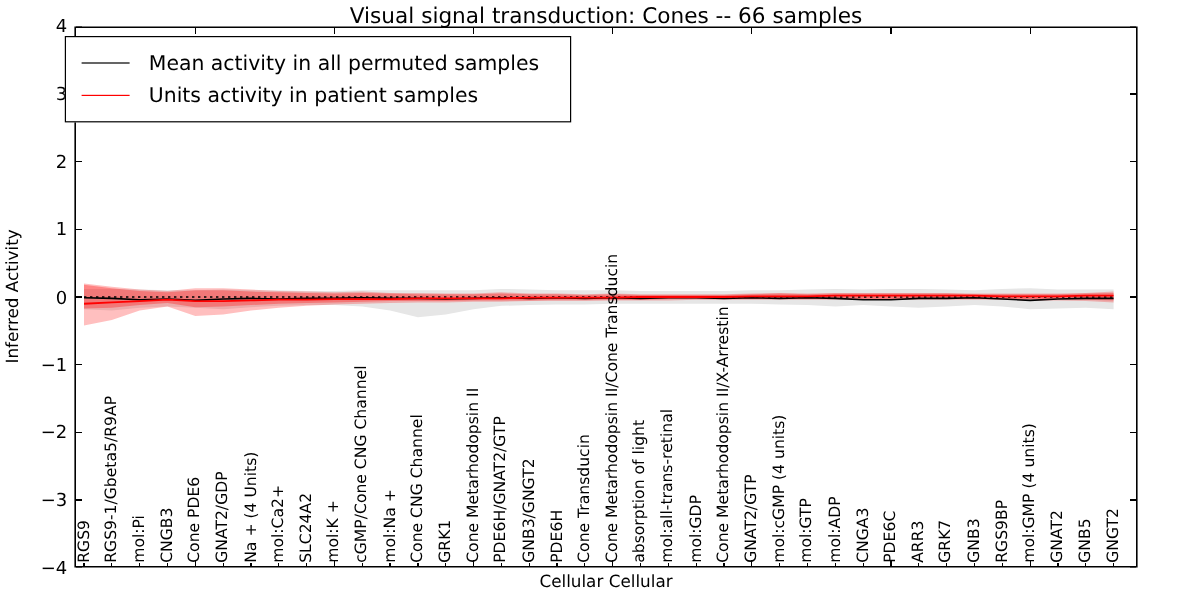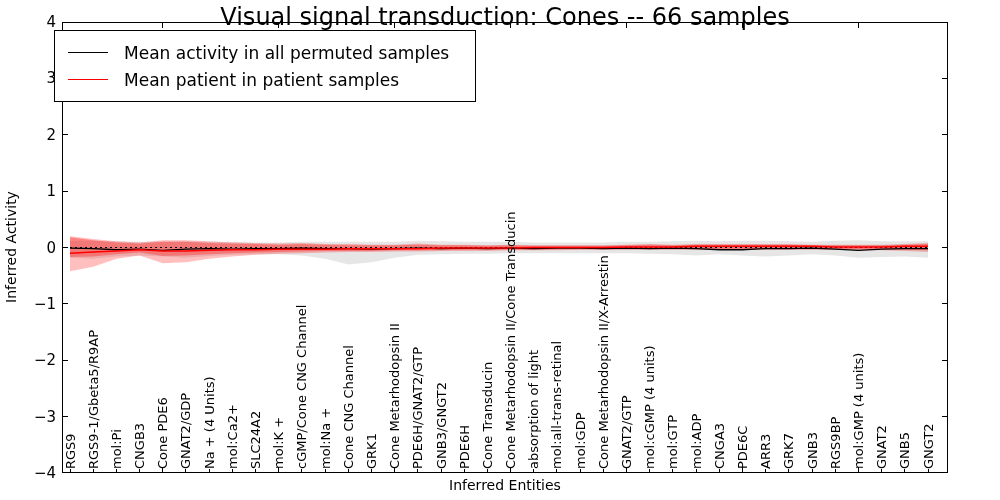--- a/index.html
+++ b/index.html
@@ -1,41 +1,41 @@
 <!DOCTYPE html>
 <html><head>
 <meta charset="utf-8">
 <style>
   html,body{margin:0;padding:0;}
   body{
     width:1000px;height:500px;background:#ffffff;position:relative;overflow:hidden;
     font-family:"DejaVu Sans","Liberation Sans",sans-serif;color:#000;
   }
-  .title{position:absolute;left:62px;top:3px;width:886px;text-align:center;font-size:24px;}
+  .title{position:absolute;left:62px;top:3px;width:886px;text-align:center;font-size:18px;}
   .xlabel{position:absolute;left:62px;top:477px;width:886px;text-align:center;font-size:14px;}
   .ylabel{position:absolute;left:-53px;top:238px;width:130px;height:18px;text-align:center;
           font-size:14px;transform:rotate(-90deg);}
   #plot-svg{position:absolute;left:62px;top:22px;}
   .ytick{position:absolute;left:18px;width:38px;text-align:right;font-size:15px;line-height:18px;}
   .xticklab{position:absolute;white-space:nowrap;font-size:13px;line-height:13px;
             transform-origin:0 0;transform:rotate(-90deg);}
   .legend{position:absolute;left:54px;top:30px;background:#ffffff;border:1.2px solid #000;
           padding:8px 26px 8px 13px;z-index:5;}
   .lrow{display:flex;align-items:center;height:27px;}
   .lline{display:inline-block;width:40px;height:0;border-top:1.6px solid #000;margin-right:16px;flex:none;}
   .ltext{font-size:17px;white-space:nowrap;}
 </style>
 </head>
 <body>
 
 <div>
   <div class="title">Visual signal transduction: Cones -- 66 samples</div>
 
   <div class="ylabel">Inferred Activity</div>
-  <div class="xlabel">Inferred Entities</div>
+  <div class="xlabel">Cellular Cellular</div>
 
   <svg id="plot-svg" width="886" height="451">
     <g id="g-bands">
         <polygon points="8,218.73499999999999 31.18918918918919,218.73499999999999 54.37837837837838,219.29875 77.56756756756756,219.86249999999998 100.75675675675676,219.86249999999998 123.94594594594595,219.29875 147.13513513513513,219.86249999999998 170.32432432432432,219.86249999999998 193.51351351351352,220.42625 216.7027027027027,220.42625 239.8918918918919,219.86249999999998 263.0810810810811,219.86249999999998 286.27027027027026,219.86249999999998 309.4594594594595,219.86249999999998 332.64864864864865,219.86249999999998 355.83783783783787,218.73499999999999 379.02702702702703,219.29875 402.2162162162162,219.86249999999998 425.4054054054054,219.86249999999998 448.5945945945946,219.86249999999998 471.7837837837838,220.42625 494.97297297297297,220.42625 518.1621621621622,220.42625 541.3513513513514,220.42625 564.5405405405405,219.86249999999998 587.7297297297297,219.86249999999998 610.918918918919,219.29875 634.1081081081081,218.73499999999999 657.2972972972973,219.29875 680.4864864864865,218.73499999999999 703.6756756756757,218.73499999999999 726.8648648648649,219.29875 750.0540540540541,219.86249999999998 773.2432432432432,218.73499999999999 796.4324324324324,218.17125000000001 819.6216216216217,219.29875 842.8108108108108,219.29875 866,219.29875 866,235.64749999999998 842.8108108108108,234.52 819.6216216216217,235.08375 796.4324324324324,235.64749999999998 773.2432432432432,233.39249999999998 750.0540540540541,232.26500000000001 726.8648648648649,233.39249999999998 703.6756756756757,234.52 680.4864864864865,233.39249999999998 657.2972972972973,232.26500000000001 634.1081081081081,233.39249999999998 610.918918918919,232.26500000000001 587.7297297297297,231.70125000000002 564.5405405405405,231.1375 541.3513513513514,231.1375 518.1621621621622,231.1375 494.97297297297297,231.1375 471.7837837837838,231.1375 448.5945945945946,231.1375 425.4054054054054,231.70125000000002 402.2162162162162,231.70125000000002 379.02702702702703,232.26500000000001 355.83783783783787,232.82874999999999 332.64864864864865,235.64749999999998 309.4594594594595,240.1575 286.27027027027026,242.4125 263.0810810810811,236.775 239.8918918918919,233.39249999999998 216.7027027027027,232.26500000000001 193.51351351351352,232.26500000000001 170.32432432432432,232.82874999999999 147.13513513513513,233.95625 123.94594594594595,235.64749999999998 100.75675675675676,234.52 77.56756756756756,233.39249999999998 54.37837837837838,234.52 31.18918918918919,236.775 8,235.64749999999998" fill="#e6e6e6" fill-opacity="1"></polygon>
         <polygon points="8,214.225 31.18918918918919,217.04375000000002 54.37837837837838,219.29875 77.56756756756756,220.42625 100.75675675675676,218.17125000000001 123.94594594594595,218.17125000000001 147.13513513513513,219.29875 170.32432432432432,220.42625 193.51351351351352,220.99 216.7027027027027,221.55375 239.8918918918919,220.99 263.0810810810811,222.1175 286.27027027027026,222.1175 309.4594594594595,222.68125 332.64864864864865,222.68125 355.83783783783787,221.55375 379.02702702702703,222.68125 402.2162162162162,222.68125 425.4054054054054,223.245 448.5945945945946,222.68125 471.7837837837838,223.245 494.97297297297297,223.245 518.1621621621622,223.245 541.3513513513514,223.245 564.5405405405405,222.68125 587.7297297297297,222.1175 610.918918918919,222.68125 634.1081081081081,222.1175 657.2972972972973,222.1175 680.4864864864865,222.1175 703.6756756756757,222.1175 726.8648648648649,222.1175 750.0540540540541,222.68125 773.2432432432432,222.68125 796.4324324324324,222.68125 819.6216216216217,222.68125 842.8108108108108,222.1175 866,220.99 866,230.01 842.8108108108108,228.88249999999996 819.6216216216217,228.31875 796.4324324324324,228.31875 773.2432432432432,227.755 750.0540540540541,227.755 726.8648648648649,227.755 703.6756756756757,227.755 680.4864864864865,227.755 657.2972972972973,227.755 634.1081081081081,227.755 610.918918918919,227.755 587.7297297297297,227.755 564.5405405405405,227.755 541.3513513513514,227.755 518.1621621621622,227.755 494.97297297297297,228.31875 471.7837837837838,228.31875 448.5945945945946,228.31875 425.4054054054054,228.88249999999996 402.2162162162162,228.88249999999996 379.02702702702703,228.88249999999996 355.83783783783787,229.44625000000002 332.64864864864865,229.44625000000002 309.4594594594595,230.01 286.27027027027026,230.01 263.0810810810811,230.57375 239.8918918918919,231.1375 216.7027027027027,231.70125000000002 193.51351351351352,232.82874999999999 170.32432432432432,234.52 147.13513513513513,236.775 123.94594594594595,240.1575 100.75675675675676,241.28500000000003 77.56756756756756,233.39249999999998 54.37837837837838,236.775 31.18918918918919,244.6675 8,249.1775" fill="#ff0000" fill-opacity="0.25"></polygon>
         <polygon points="8,215.3525 31.18918918918919,218.17125000000001 54.37837837837838,220.42625 77.56756756756756,221.55375 100.75675675675676,219.86249999999998 123.94594594594595,219.86249999999998 147.13513513513513,220.99 170.32432432432432,221.55375 193.51351351351352,222.1175 216.7027027027027,222.68125 239.8918918918919,222.1175 263.0810810810811,222.68125 286.27027027027026,223.245 309.4594594594595,223.245 332.64864864864865,223.245 355.83783783783787,222.68125 379.02702702702703,223.245 402.2162162162162,223.245 425.4054054054054,223.80875 448.5945945945946,223.245 471.7837837837838,223.80875 494.97297297297297,223.80875 518.1621621621622,223.80875 541.3513513513514,223.80875 564.5405405405405,223.245 587.7297297297297,222.68125 610.918918918919,223.245 634.1081081081081,222.68125 657.2972972972973,222.68125 680.4864864864865,222.68125 703.6756756756757,222.68125 726.8648648648649,222.68125 750.0540540540541,223.245 773.2432432432432,223.245 796.4324324324324,223.245 819.6216216216217,223.245 842.8108108108108,222.68125 866,222.1175 866,228.31875 842.8108108108108,227.755 819.6216216216217,227.19125000000003 796.4324324324324,227.19125000000003 773.2432432432432,227.19125000000003 750.0540540540541,227.19125000000003 726.8648648648649,227.19125000000003 703.6756756756757,227.19125000000003 680.4864864864865,227.19125000000003 657.2972972972973,227.19125000000003 634.1081081081081,227.19125000000003 610.918918918919,227.19125000000003 587.7297297297297,227.19125000000003 564.5405405405405,227.19125000000003 541.3513513513514,227.19125000000003 518.1621621621622,227.19125000000003 494.97297297297297,227.19125000000003 471.7837837837838,227.755 448.5945945945946,227.755 425.4054054054054,227.755 402.2162162162162,227.755 379.02702702702703,228.31875 355.83783783783787,228.31875 332.64864864864865,228.31875 309.4594594594595,228.88249999999996 286.27027027027026,228.88249999999996 263.0810810810811,228.88249999999996 239.8918918918919,229.44625000000002 216.7027027027027,230.01 193.51351351351352,230.57375 170.32432432432432,231.1375 147.13513513513513,232.26500000000001 123.94594594594595,233.39249999999998 100.75675675675676,233.95625 77.56756756756756,230.57375 54.37837837837838,232.26500000000001 31.18918918918919,234.52 8,235.08375" fill="#ff0000" fill-opacity="0.3"></polygon>
       </g>
     <g id="g-lines">
         <line x1="8" y1="225.5" x2="866" y2="225.5" stroke="#000000" stroke-width="1.2" stroke-dasharray="2 3"></line>
         <polyline points="8,226.06375 31.18918918918919,226.62749999999997 54.37837837837838,227.755 77.56756756756756,227.19125000000003 100.75675675675676,228.31875 123.94594594594595,227.19125000000003 147.13513513513513,226.62749999999997 170.32432432432432,227.19125000000003 193.51351351351352,226.62749999999997 216.7027027027027,226.62749999999997 239.8918918918919,226.06375 263.0810810810811,226.62749999999997 286.27027027027026,226.62749999999997 309.4594594594595,227.19125000000003 332.64864864864865,226.62749999999997 355.83783783783787,226.06375 379.02702702702703,226.62749999999997 402.2162162162162,226.06375 425.4054054054054,226.62749999999997 448.5945945945946,226.06375 471.7837837837838,226.62749999999997 494.97297297297297,226.06375 518.1621621621622,226.06375 541.3513513513514,226.62749999999997 564.5405405405405,226.06375 587.7297297297297,226.62749999999997 610.918918918919,226.06375 634.1081081081081,226.62749999999997 657.2972972972973,227.755 680.4864864864865,227.755 703.6756756756757,226.62749999999997 726.8648648648649,226.62749999999997 750.0540540540541,226.06375 773.2432432432432,227.19125000000003 796.4324324324324,228.31875 819.6216216216217,227.19125000000003 842.8108108108108,226.62749999999997 866,226.62749999999997" fill="none" stroke="#000000" stroke-width="1.3"></polyline>
@@ -168,16 +168,16 @@
       <div class="xticklab" style="left: 921.5px; top: 469px;">GNGT2</div>
     </div>
 
   <div class="legend">
     <div class="lrow">
       <span class="lline" style="border-top-color: rgb(0, 0, 0);"></span>
       <span class="ltext">Mean activity in all permuted samples</span>
     </div>
     <div class="lrow">
       <span class="lline" style="border-top-color: rgb(255, 0, 0);"></span>
-      <span class="ltext">Mean patient in patient samples</span>
+      <span class="ltext">Units activity in patient samples</span>
     </div>
   </div>
 </div>
 
 </body></html>

